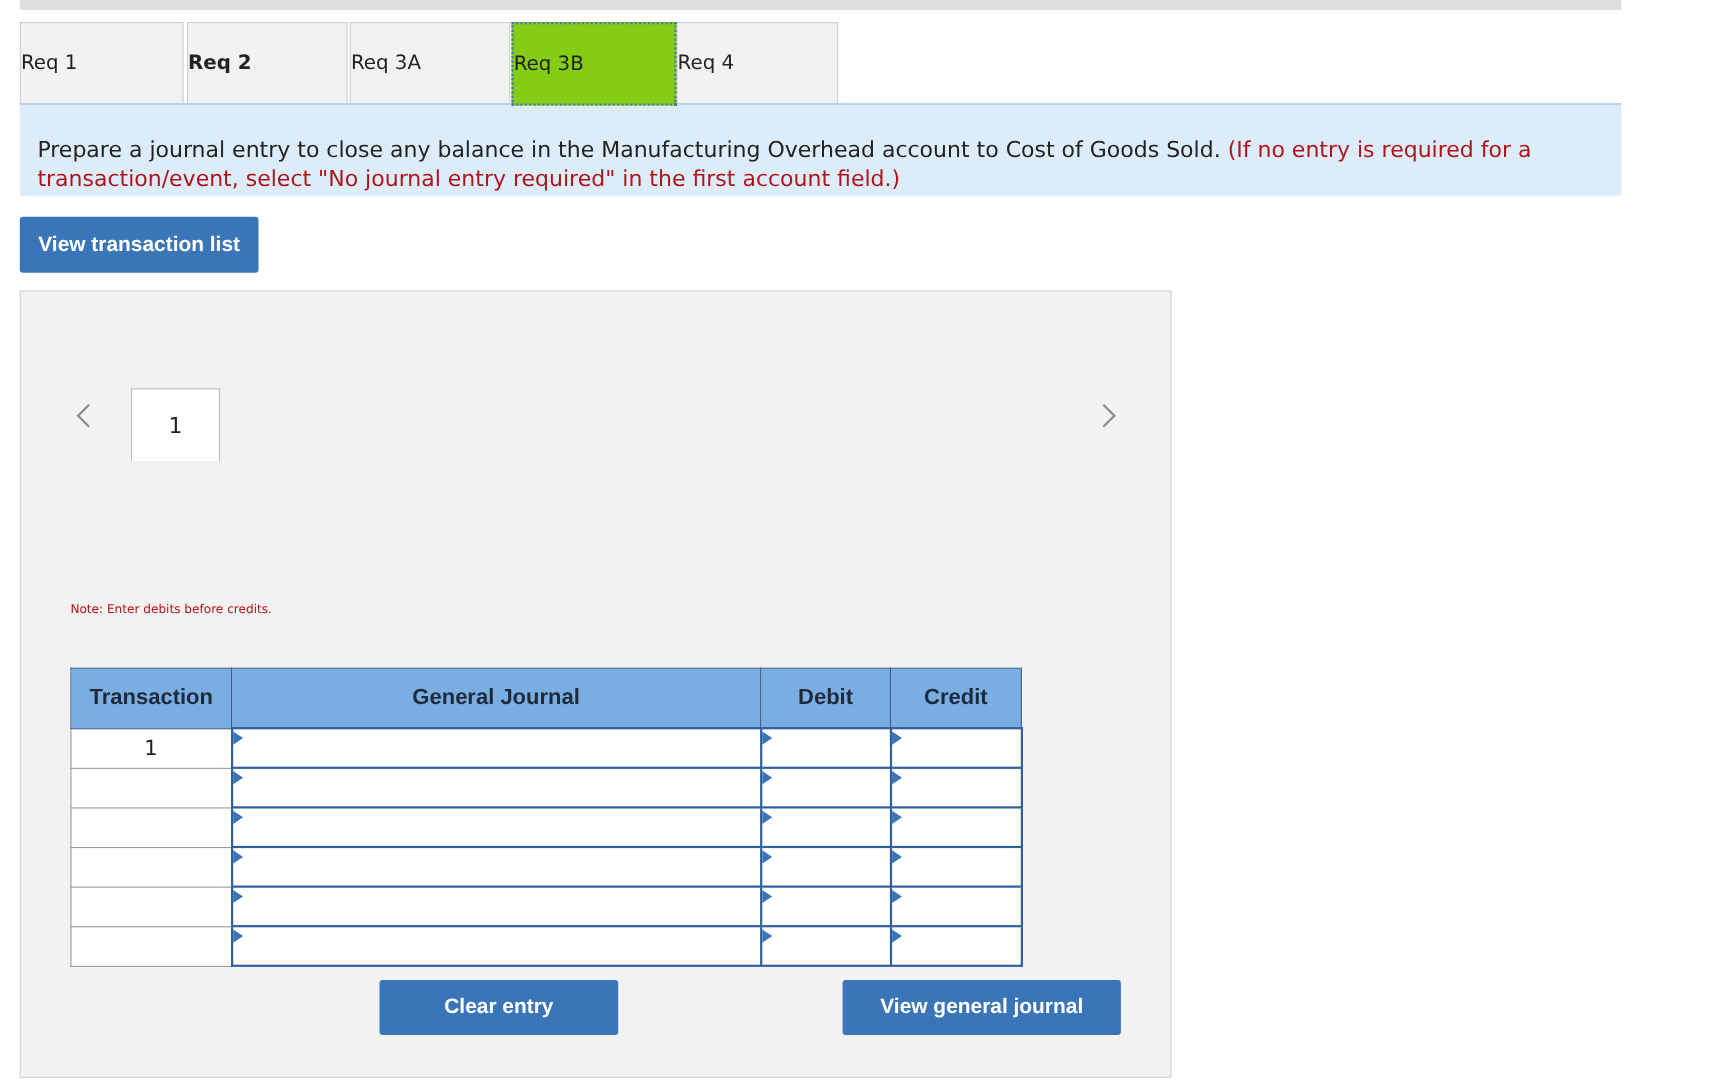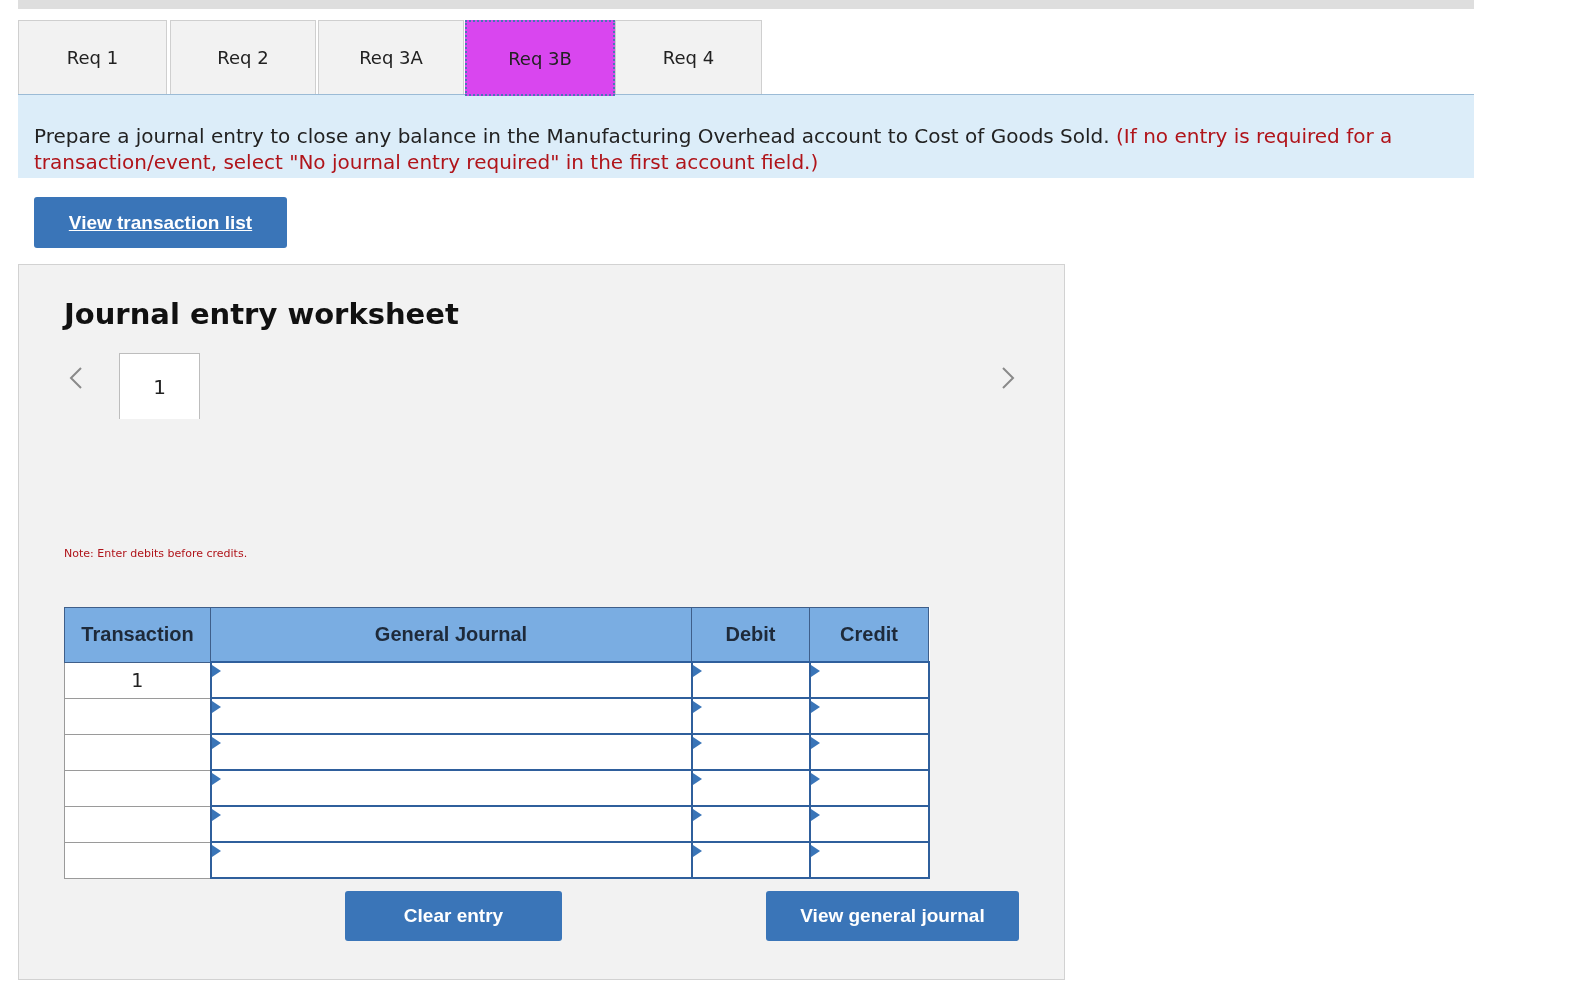--- a/index.html
+++ b/index.html
@@ -4,24 +4,24 @@
 <style>
   html, body { margin: 0; padding: 0; }
   body {
     width: 1570px; height: 988px; background: #ffffff; position: relative;
     font-family: "DejaVu Sans", sans-serif; color: #222; overflow: hidden;
   }
   .topbar { position: absolute; left: 18px; top: 0; width: 1456px; height: 9px; background: #dedede; }
   .tabs { position: absolute; left: 18px; top: 20px; height: 75px; }
   .tab {
     position: absolute; top: 0; height: 74px; background: #f2f2f2; border: 1px solid #cfcfcf;
-    border-bottom: none; box-sizing: border-box; display: flex; align-items: center; justify-content: center;
+    border-bottom: none; box-sizing: border-box; display: flex; align-items: center; 
     font-size: 18px; color: #222; cursor: pointer;
   }
-  .tab.active { background: #d946ef; border: 2px dotted #4a78b5; height: 76px; z-index: 2; }
+  .tab.active { background: #84cc16; border: 2px dotted #4a78b5; height: 76px; z-index: 2; }
   .instructions {
     position: absolute; left: 18px; top: 94px; width: 1456px; height: 84px; background: #dcedf9;
     border-top: 1px solid #9bbbd6; box-sizing: border-box; padding: 28px 16px 0 16px;
     font-size: 20px; line-height: 26px; color: #222;
   }
   .instructions .red { color: #b0141a; }
   .btn {
     position: absolute; background: #3a75b8; color: #ffffff; border-radius: 3px;
     font-family: "Liberation Sans", sans-serif; font-weight: bold; font-size: 19px;
     display: flex; align-items: center; justify-content: center; cursor: pointer; box-sizing: border-box;
@@ -64,43 +64,42 @@
 </style>
 </head>
 <body>
 
 <div class="topbar"></div>
 
 <div class="tabs">
   <div class="tab" style="left:0;width:149px;">
       <span>Req 1</span>
     </div>
-  <div class="tab" style="left:152px;width:146px;">
+  <div class="tab" style="left:152px;width:146px;font-weight:bold;">
       <span>Req 2</span>
     </div>
   <div class="tab" style="left:300px;width:146px;">
       <span>Req 3A</span>
     </div>
   <div class="tab active" style="left:447px;width:150px;">
       <span>Req 3B</span>
     </div>
   <div class="tab" style="left:597px;width:147px;">
       <span>Req 4</span>
     </div>
 </div>
 
 <div class="instructions">
   <span>Prepare a journal entry to close any balance in the Manufacturing Overhead account to Cost of Goods Sold.</span>
   <span class="red">(If no entry is required for a transaction/event, select "No journal entry required" in the first account field.)</span>
 </div>
 
-<div class="btn" style="left:34px;top:197px;width:253px;height:51px;text-decoration:underline;">View transaction list</div>
+<div class="btn" style="left:18px;top:197px;width:217px;height:51px;">View transaction list</div>
 
 <div class="worksheet">
-  <div class="ws-title">Journal entry worksheet</div>
 
   <svg class="chev" style="left:46px;" viewBox="0 0 24 26">
     <polyline points="16,3 6,13 16,23" fill="none" stroke="#8a8a8a" stroke-width="2"></polyline>
   </svg>
   <div class="entry-tab">
       <span>1</span>
     </div>
   <svg class="chev" style="left:976px;" viewBox="0 0 24 26">
     <polyline points="8,3 18,13 8,23" fill="none" stroke="#8a8a8a" stroke-width="2"></polyline>
   </svg>

